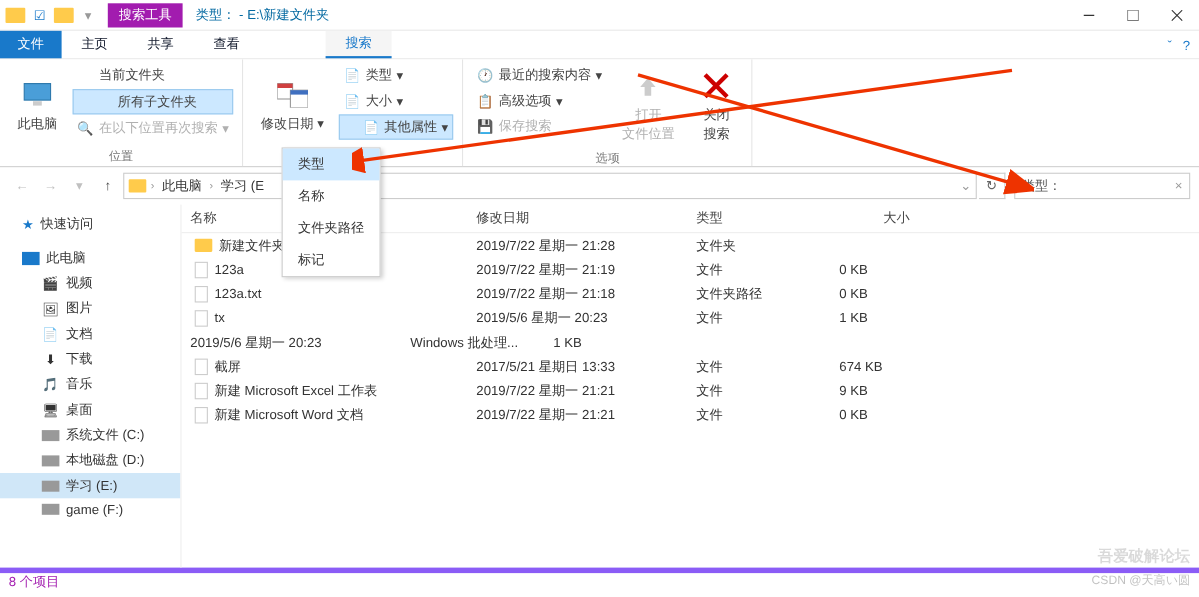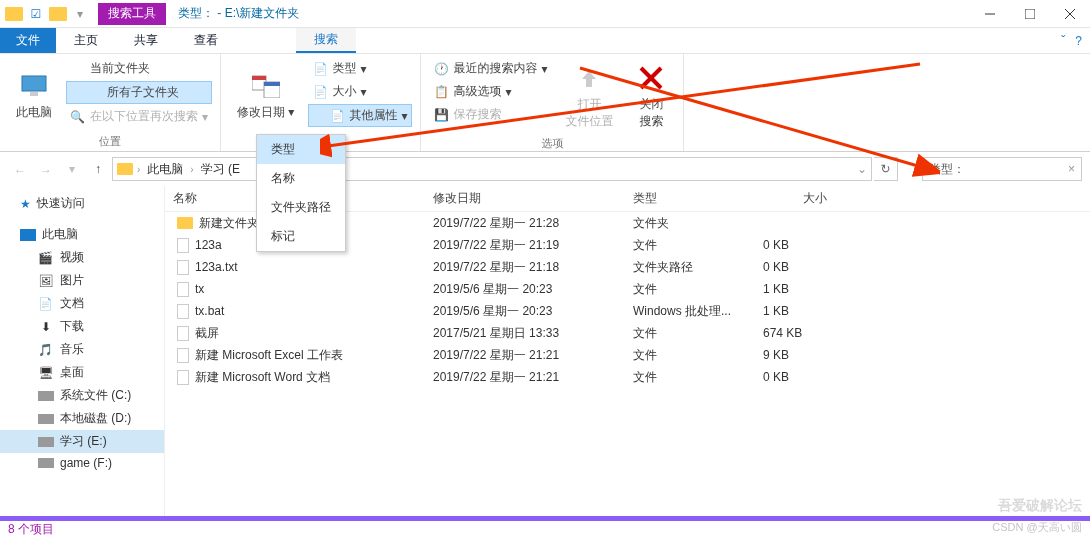--- a/index.html
+++ b/index.html
@@ -40,21 +40,21 @@
 .arrow-overlay { position: absolute; z-index: 20; pointer-events: none; }
 
 .addressbar-row { height: 34px; display: flex; align-items: center; padding: 0 8px; gap: 2px; }
 .nav-btn { width: 24px; height: 24px; display: flex; align-items: center; justify-content: center; color: #444; }
 .nav-btn.disabled { color: #c0c0c0; }
 .address-field { flex: 1; height: 24px; border: 1px solid #ccc; display: flex; align-items: center; padding: 0 4px; gap: 4px; }
 .address-field .folder-ico { background: #ffcb4b; width: 16px; height: 12px; border-radius: 1px; }
 .address-field .crumb { color: #333; padding: 0 3px; }
 .address-field .chev { color: #999; font-size: 10px; }
 .refresh-btn { width: 24px; height: 24px; border: 1px solid #ccc; border-left: none; display: flex; align-items: center; justify-content: center; color: #666; }
-.search-field { width: 160px; height: 24px; border: 1px solid #ccc; margin-left: 22px; display: flex; align-items: center; padding: 0 6px; color: #555; }
+.search-field { width: 160px; height: 24px; border: 1px solid #ccc; margin-left: 6px; display: flex; align-items: center; padding: 0 6px; color: #555; }
 .search-field .clear-x { margin-left: auto; color: #999; }
 
 .body-split { display: flex; height: 330px; }
 .nav-pane { width: 165px; border-right: 1px solid #eee; padding: 6px 0; overflow: hidden; }
 .nav-item { display: flex; align-items: center; gap: 6px; padding: 3px 8px 3px 20px; color: #333; }
 .nav-item.selected { background: #d0e7f8; }
 .nav-item .star { color: #1979ca; }
 .nav-item .pc-icon { width: 16px; height: 12px; background: #1979ca; }
 .nav-item .drive-icon { width: 16px; height: 10px; background: #999; }
 .nav-section { margin-top: 8px; }
@@ -347,24 +347,20 @@
         <div class="file-row">
           <div class="fname">
             <span class="file-icon doc"></span>
             <span>tx</span>
           </div>
           <div class="fdate">2019/5/6 星期一 20:23</div>
           <div class="ftype">文件</div>
           <div class="fsize">1 KB</div>
         </div>
         <div class="file-row">
-          <div class="fname">
-            <span class="file-icon doc"></span>
-            <span>tx.bat</span>
-          </div>
           <div class="fdate">2019/5/6 星期一 20:23</div>
           <div class="ftype">Windows 批处理...</div>
           <div class="fsize">1 KB</div>
         </div>
         <div class="file-row">
           <div class="fname">
             <span class="file-icon doc"></span>
             <span>截屏</span>
           </div>
           <div class="fdate">2017/5/21 星期日 13:33</div>

